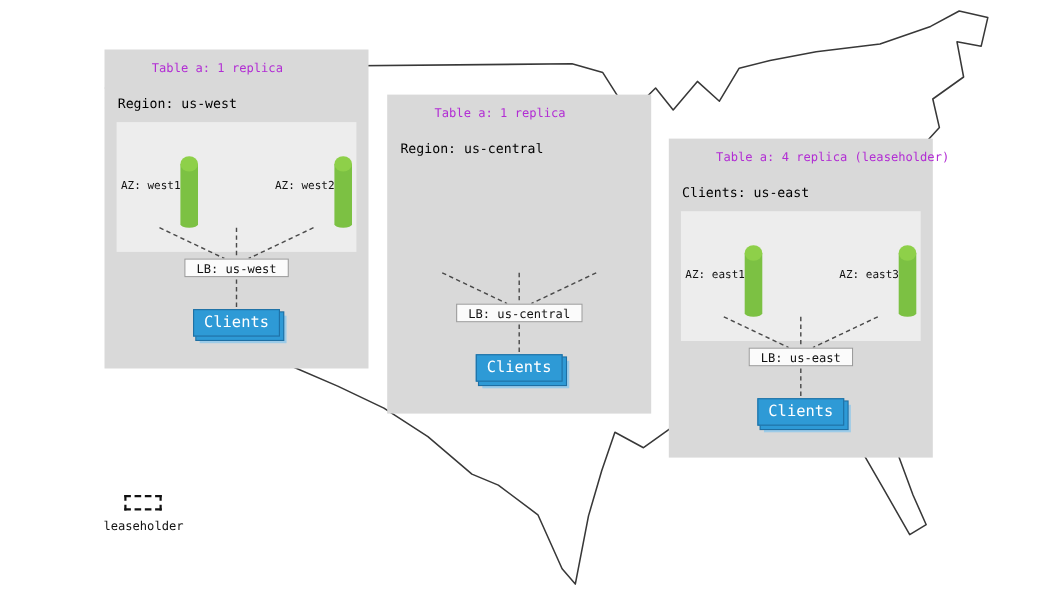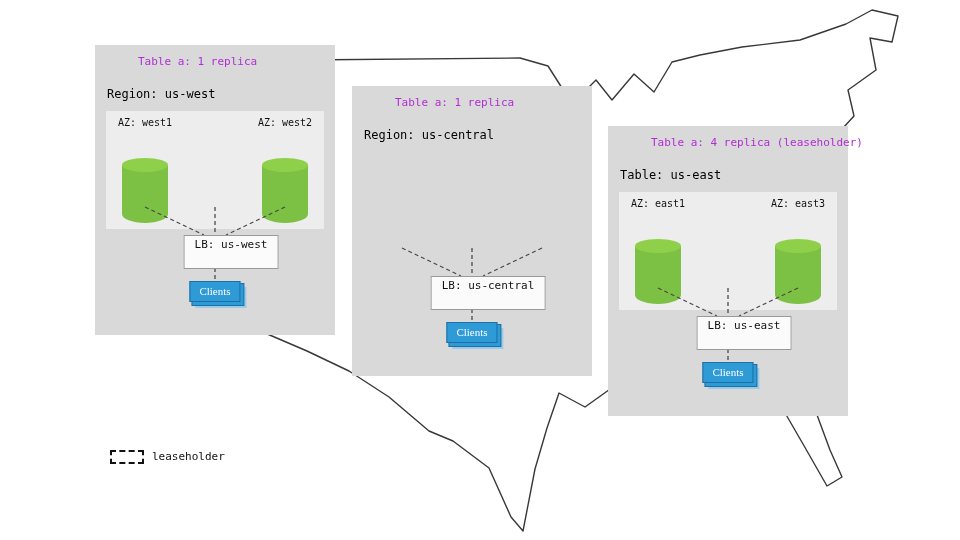--- a/index.html
+++ b/index.html
@@ -15,53 +15,52 @@
   .region--east    { left:608px; top:126px; }
 
   .table-label { position:absolute; left:12px; top:10px; font-size:11px; color:#b22dd4; white-space:nowrap;margin-left:31px; }
   .region-title { position:absolute; left:12px; top:42px; font-size:12px; color:#000000; white-space:nowrap; }
 
   .az-panel {
     position:absolute; left:11px; top:66px; width:218px; height:118px;
     background:#ededed; display:flex; justify-content:space-between;
     padding:6px 4px; box-sizing:border-box;
   }
-  .az { width:70px; display:flex; flex-direction:column; align-items:center;justify-content:space-between; }
+  .az { width:70px; display:flex; align-items:center; }
   .az-label { font-size:10px; color:#111; height:13px; white-space:nowrap; }
 
   .cylinder {
     position:relative; width:46px; height:58px; margin-top:16px;
     background:#7cc143; border-radius:0 0 23px 23px / 0 0 9px 9px;
   }
   .cylinder::before {
     content:""; position:absolute; left:0; top:-7px; width:100%; height:14px;
     border-radius:50%; background:#8ed049;
   }
 
   .replica-bar { position:absolute; left:8px; width:30px; height:9px; background:#8b1fd0; z-index:2; }
   .replica-bar--west    { top:12px; }
   .replica-bar--central { top:24px; }
   .replica-bar--lease   { top:7px; left:7px; width:26px; height:7px; border:2px dashed #101010; }
 
   .lines-svg { position:absolute; left:0; top:0; width:240px; height:290px; pointer-events:none; }
 
   .lb-box {
-    position:absolute; top:190px; left:136px; transform:translateX(-50%);
+    position:absolute; top:190px; left:120px; transform:translateX(-50%);
     background:#fbfbfb; border:1px solid #9a9a9a; font-size:11px; color:#111;
-    padding:2px 10px 17px; white-space:nowrap;
+    padding:2px 10px 0; white-space:nowrap;
   }
   .clients-box {
     position:absolute; top:236px; left:120px; transform:translateX(-50%);
-    background:#2e9ad6; color:#ffffff; border:1px solid #1e6fa3; font-size:11px;
+    background:#2e9ad6; color:#ffffff; border:1px solid #1e6fa3; font-size:14px;
     padding:3px 9px 4px; white-space:nowrap;
     box-shadow:3px 3px 0 #2e9ad6, 3px 3px 0 1px #1e6fa3, 6px 6px 0 #9ccbe8;
-    font-family:Liberation Serif, serif;
   }
 
-  .legend { position:absolute; left:110px; top:450px; display:flex; align-items:flex-start; gap:8px; }
+  .legend { position:absolute; left:94px; top:450px; display:flex; align-items:center; gap:8px;flex-direction:column; }
   .legend-swatch { width:30px; height:10px; border:2px dashed #111; background:#fff; }
   .legend-label { font-size:11px; color:#111; }
 </style>
 </head>
 <body>
 
 <div class="canvas">
 
   <svg class="map-svg" viewBox="0 0 960 540">
     <path d="M 118 52 L 300 60 L 520 58 L 548 66 L 562 88 L 578 98 L 596 80 L 612 100 L 634 74 L 654 92 L 672 62
@@ -104,21 +103,21 @@
       <line x1="120" y1="162" x2="120" y2="190" stroke="#4a4a4a" stroke-width="1.3" stroke-dasharray="4 3"></line>
       <line x1="190" y1="162" x2="131" y2="190" stroke="#4a4a4a" stroke-width="1.3" stroke-dasharray="4 3"></line>
       <line x1="120" y1="209" x2="120" y2="235" stroke="#4a4a4a" stroke-width="1.3" stroke-dasharray="4 3"></line>
     </svg>
     <div class="lb-box">LB: us-central</div>
     <div class="clients-box">Clients</div>
   </div>
 
   <div class="region region--east">
     <div class="table-label">Table a: 4 replica (leaseholder)</div>
-    <div class="region-title">Table: us-east</div>
+    <div class="region-title">Clients: us-east</div>
     <div class="az-panel">
       <div class="az">
         <div class="az-label">AZ: east1</div>
         <div class="cylinder"></div>
       </div>
       <div class="az">
         <div class="az-label">AZ: east3</div>
         <div class="cylinder"></div>
       </div>
     </div>

